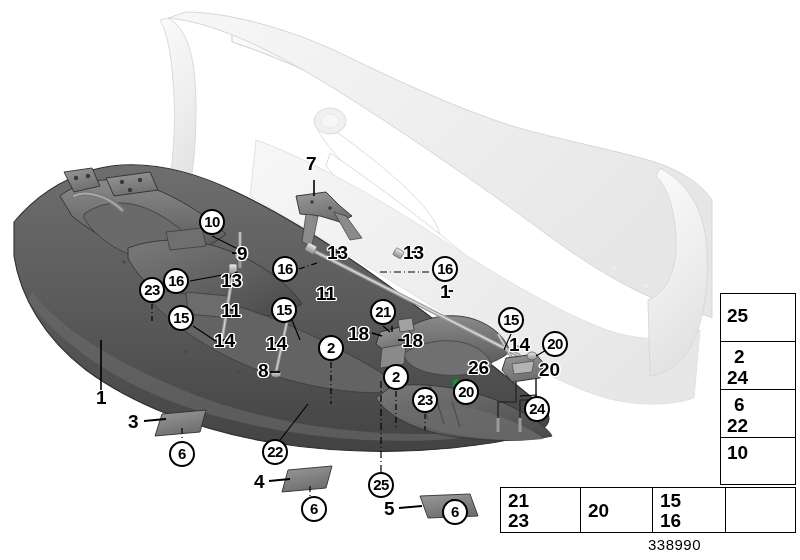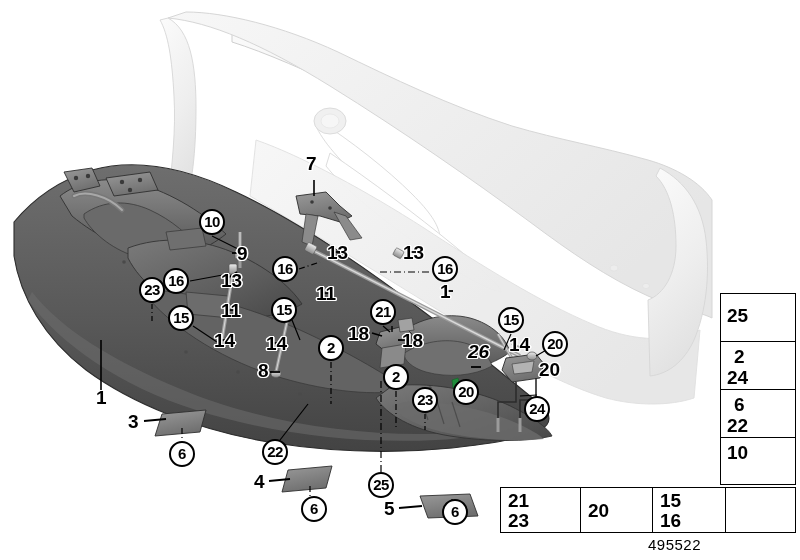--- a/index.html
+++ b/index.html
@@ -433,21 +433,21 @@
         <span class="lnum" style="left:7px;top:13px;">20</span>
       </div>
       <div class="lcell" style="width:73px;">
         <span class="lnum" style="left:7px;top:3px;">15</span>
         <span class="lnum" style="left:7px;top:23px;">16</span>
       </div>
       <div class="lcell" style="width:71px;"></div>
     </div>
   </div>
 
-  <div id="docnum">495522</div>
+  <div id="docnum">338990</div>
 
   <div id="callout-layer">
       <div class="cnum" style="left: 199px; top: 209px;">10</div>
       <div class="cnum" style="left: 163px; top: 268px;">16</div>
       <div class="cnum" style="left: 139px; top: 277px;">23</div>
       <div class="cnum" style="left: 168px; top: 305px;">15</div>
       <div class="cnum" style="left: 272px; top: 256px;">16</div>
       <div class="cnum" style="left: 271px; top: 297px;">15</div>
       <div class="cnum" style="left: 432px; top: 256px;">16</div>
       <div class="cnum" style="left: 370px; top: 299px;">21</div>
@@ -469,21 +469,21 @@
       <div class="pnum" style="left: 221px; top: 301px;">11</div>
       <div class="pnum" style="left: 214px; top: 331px;">14</div>
       <div class="pnum" style="left: 327px; top: 243px;">13</div>
       <div class="pnum" style="left: 316px; top: 284px;">11</div>
       <div class="pnum" style="left: 266px; top: 334px;">14</div>
       <div class="pnum" style="left: 258px; top: 361px;">8</div>
       <div class="pnum" style="left: 403px; top: 243px;">13</div>
       <div class="pnum" style="left: 440px; top: 282px;">1</div>
       <div class="pnum" style="left: 348px; top: 324px;">18</div>
       <div class="pnum" style="left: 402px; top: 331px;">18</div>
-      <div class="pnum" style="left: 468px; top: 342px; font-style: italic;">26</div>
+      <div class="pnum" style="left: 468px; top: 358px;">26</div>
       <div class="pnum" style="left: 509px; top: 335px;">14</div>
       <div class="pnum" style="left: 539px; top: 360px;">20</div>
       <div class="pnum" style="left: 96px; top: 388px;">1</div>
       <div class="pnum" style="left: 128px; top: 412px;">3</div>
       <div class="pnum" style="left: 254px; top: 472px;">4</div>
       <div class="pnum" style="left: 384px; top: 499px;">5</div>
     </div>
 
 </div>
 

